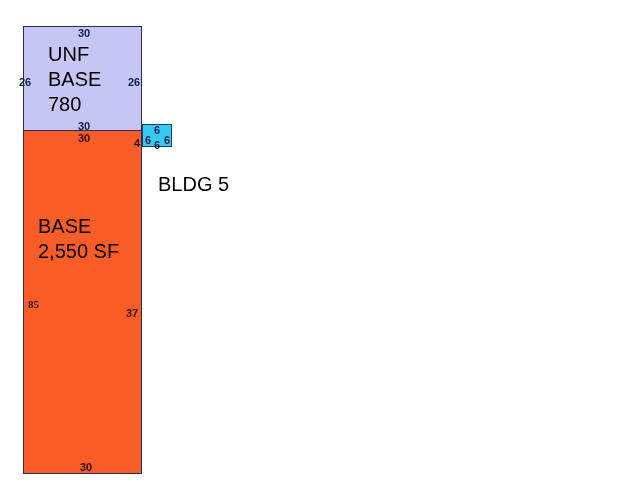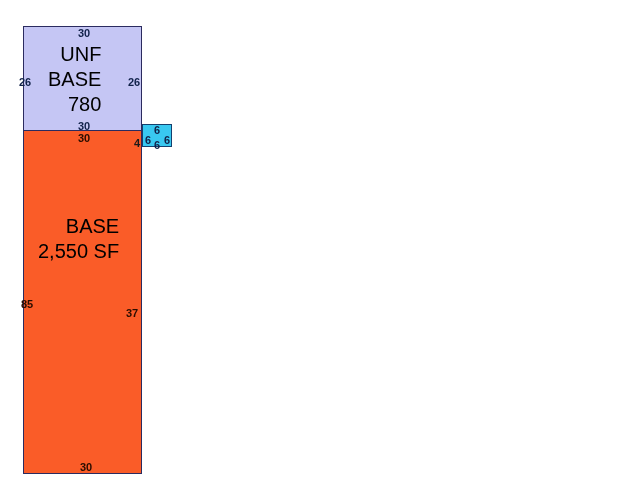--- a/index.html
+++ b/index.html
@@ -46,21 +46,21 @@
     background: #39c8f0;
     border: 1px solid #14406e;
   }
   
   .area-label {
     position: absolute;
     color: #000000;
     font-size: 20px;
     line-height: 25px;
     white-space: pre-line;
-    text-align: right;
+    text-align: left;
   }
   #unf-base-label {
     left: 48px;
     top: 42px;
   }
   #base-label {
     left: 38px;
     top: 214px;
   }
   #bldg-label {
@@ -86,21 +86,21 @@
   .dim.onorange { color: #2a0d00; }
 
   
   #dim-unf-top    { left: 78px;  top: 29px;  }
   #dim-unf-left   { left: 19px;  top: 78px;  }
   #dim-unf-right  { left: 128px; top: 78px;  }
   #dim-unf-bottom { left: 78px;  top: 122px; }
 
   
   #dim-base-top    { left: 78px;  top: 134px; }
-  #dim-base-left   { left: 21px;  top: 300px; }
+  #dim-base-left   { left: 28px;  top: 300px; font-family: Liberation Serif, serif; }
   #dim-base-right  { left: 126px; top: 309px; }
   #dim-base-bottom { left: 80px;  top: 463px; }
 
   
   #dim-porch-top    { left: 154px; top: 126px; }
   #dim-porch-left   { left: 145px; top: 136px; }
   #dim-porch-right  { left: 164px; top: 136px; }
   #dim-porch-bottom { left: 154px; top: 141px; }
   #dim-porch-offset { left: 134px; top: 139px; }
 </style>
@@ -131,14 +131,15 @@
   <div class="dim onorange" id="dim-base-bottom">30</div>
 
   <div class="shape" id="porch-area"></div>
 
   <div class="dim navy" id="dim-porch-top">6</div>
   <div class="dim navy" id="dim-porch-left">6</div>
   <div class="dim navy" id="dim-porch-right">6</div>
   <div class="dim navy" id="dim-porch-bottom">6</div>
   <div class="dim dark" id="dim-porch-offset">4</div>
 
+  <div id="bldg-label">BLDG 5</div>
 
 </div>
 
 </body></html>

